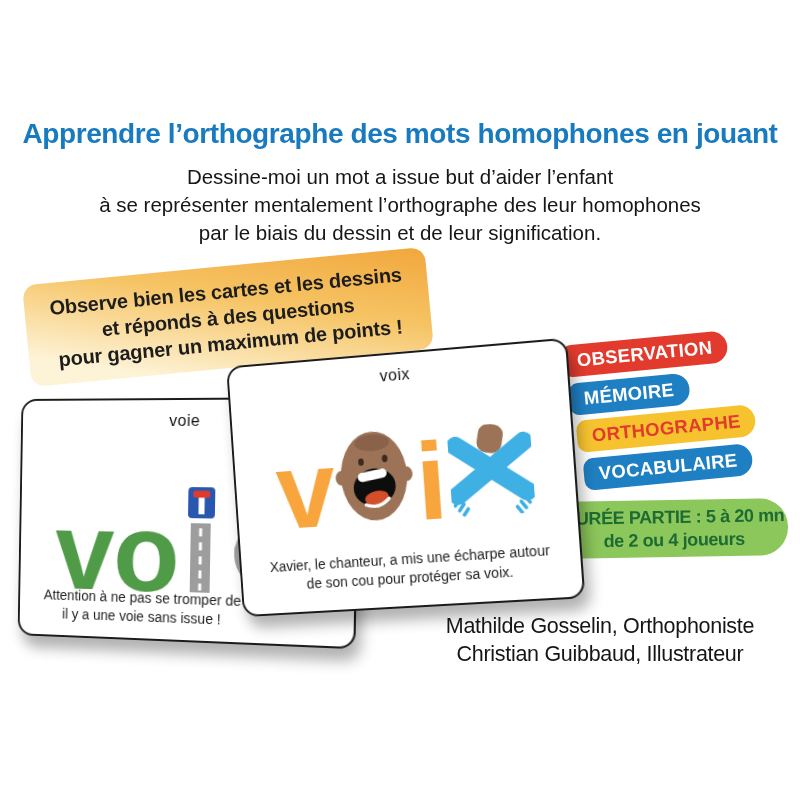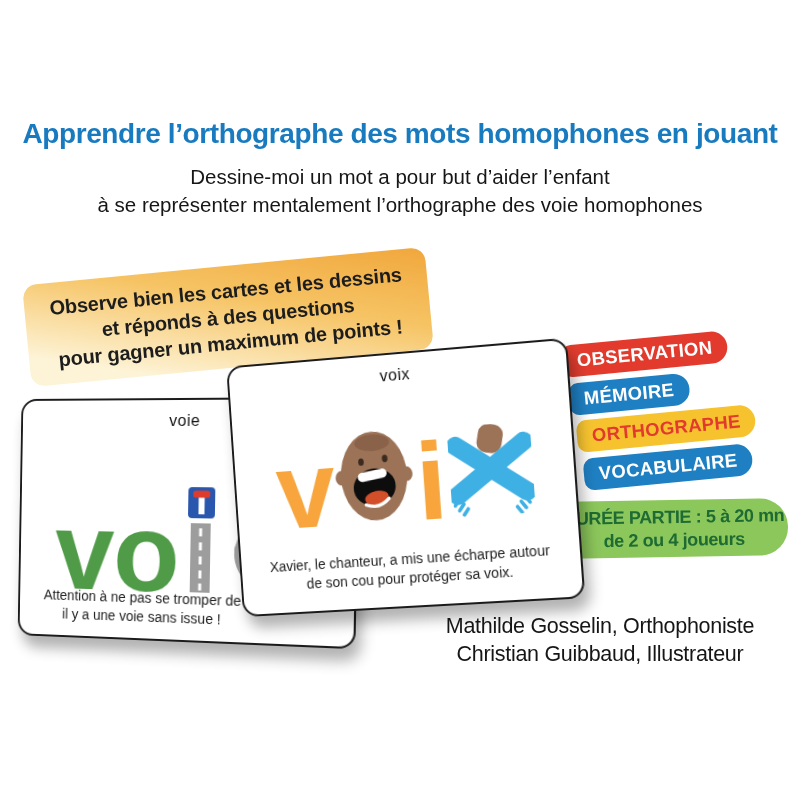--- a/index.html
+++ b/index.html
@@ -75,22 +75,23 @@
   .credits .line{display:block;letter-spacing:-0.3px;}
 </style>
 </head>
 <body>
 
 <div class="stage">
 
   <h1 class="title">Apprendre l’orthographe des mots homophones en jouant</h1>
 
   <div class="intro">
-    <span class="line"><b>Dessine-moi un mot</b><span> a pour but d’aider l’enfant</span></span>
-    <span class="line">à se représenter mentalement l’orthographe des voie homophones</span>
+    <span class="line"><b>Dessine-moi un mot</b><span> a issue but d’aider l’enfant</span></span>
+    <span class="line">à se représenter mentalement l’orthographe des leur homophones</span>
+    <span class="line">par le biais du dessin et de leur signification.</span>
   </div>
 
   <div class="promo">
     <span class="line">Observe bien les cartes et les dessins</span>
     <span class="line">et réponds à des questions</span>
     <span class="line">pour gagner un maximum de points !</span>
   </div>
 
   <div class="card card-voie">
     <div class="card-title">voie</div>

